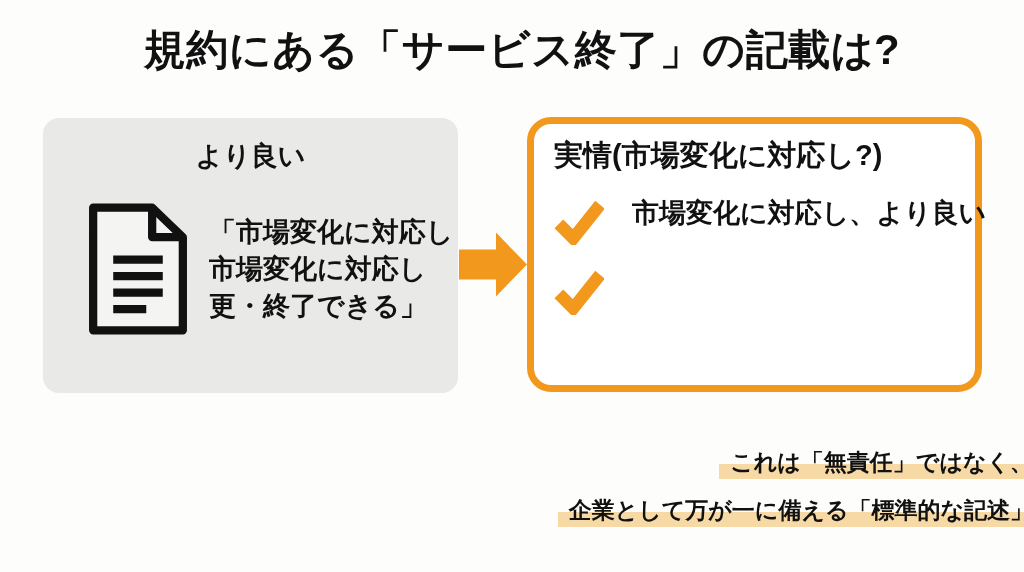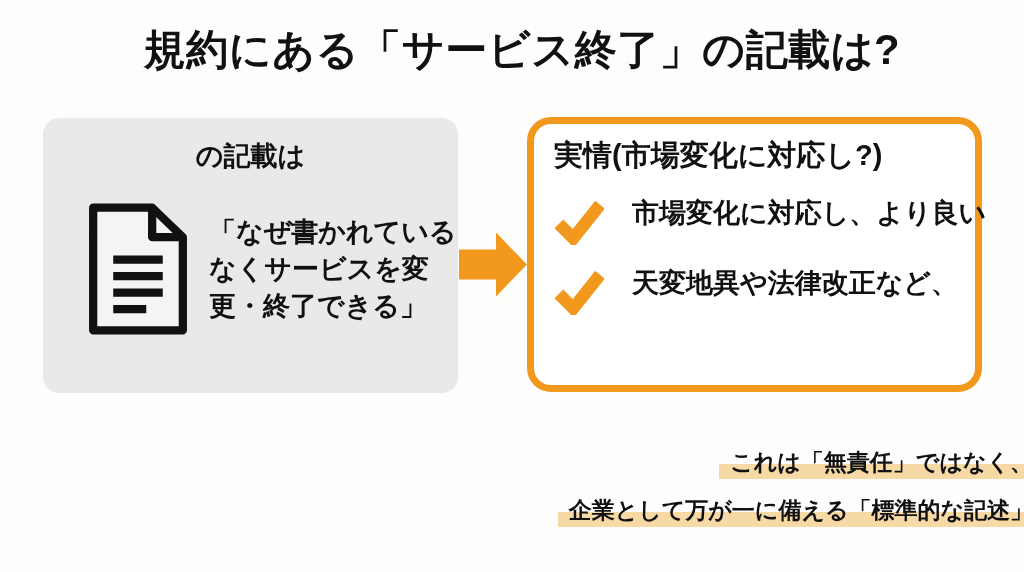--- a/index.html
+++ b/index.html
@@ -75,35 +75,35 @@
   }
 </style>
 </head>
 <body>
 
 <div class="slide">
 
   <h1 class="title">規約にある「サービス終了」の記載は?</h1>
 
   <div class="left-panel">
-    <div class="left-header">の記載は</div>
+    <div class="left-header">より良い</div>
     <div class="left-body">
       <span class="doc-icon">
         <svg viewBox="0 0 100 116" aria-hidden="true">
           <path d="M12 6 H62 L88 31 V110 H12 Z" fill="#F4F4F2" stroke="#111111" stroke-width="7" stroke-linejoin="round"></path>
           <path d="M62 6 V31 H88" fill="none" stroke="#111111" stroke-width="7" stroke-linejoin="round"></path>
           <line x1="29" y1="50" x2="71" y2="50" stroke="#111111" stroke-width="7"></line>
           <line x1="29" y1="64" x2="71" y2="64" stroke="#111111" stroke-width="7"></line>
           <line x1="29" y1="78" x2="71" y2="78" stroke="#111111" stroke-width="7"></line>
           <line x1="29" y1="92" x2="57" y2="92" stroke="#111111" stroke-width="7"></line>
         </svg>
       </span>
       <div class="quote">
-        <div>「なぜ書かれている</div>
-        <div>なくサービスを変</div>
+        <div>「市場変化に対応し</div>
+        <div>市場変化に対応し</div>
         <div>更・終了できる」</div>
       </div>
     </div>
   </div>
 
   <div class="arrow">
     <svg viewBox="0 0 68 64" aria-hidden="true">
       <polygon points="0,17 37,17 37,0 68,32 37,64 37,47 0,47" fill="#F2991D"></polygon>
     </svg>
   </div>
@@ -122,21 +122,20 @@
       </div>
     </div>
 
     <div class="check-item second">
       <span class="check-icon">
         <svg viewBox="0 0 52 48" aria-hidden="true">
           <path d="M5 26 L20 41 L48 6" fill="none" stroke="#F2991D" stroke-width="13" stroke-linecap="butt" stroke-linejoin="miter"></path>
         </svg>
       </span>
       <div class="item-text">
-        <div>天変地異や法律改正など、</div>
       </div>
     </div>
   </div>
 
   <div class="conclusion">
     <div><span class="hl">これは「無責任」ではなく、</span></div>
     <div><span class="hl">企業として万が一に備える「標準的な記述」</span></div>
   </div>
 
 </div>

